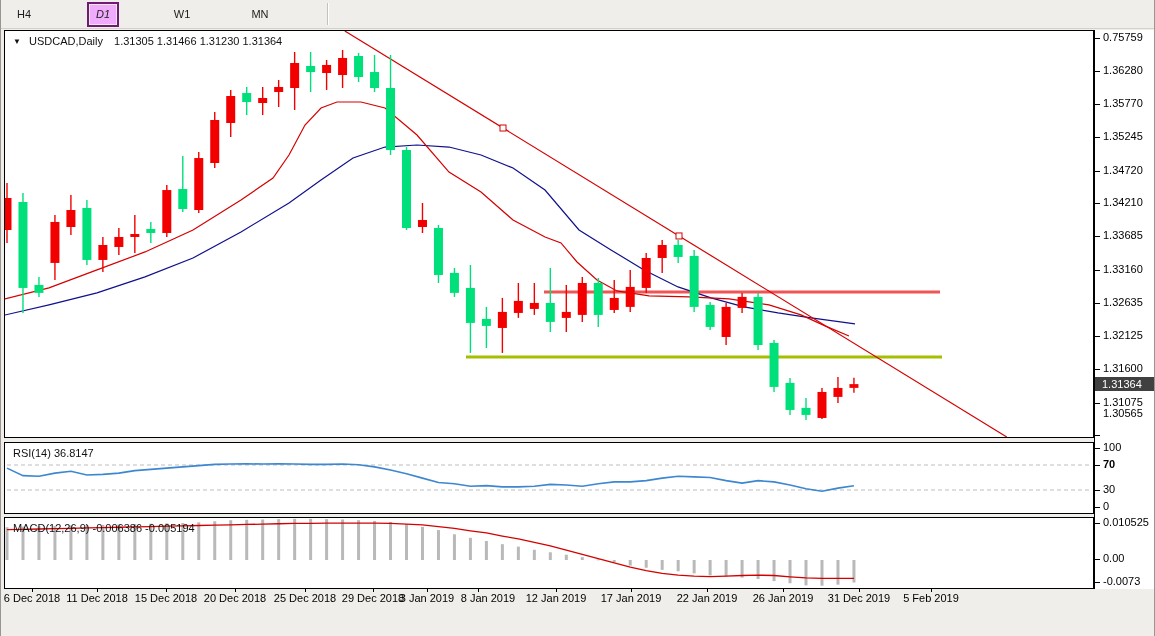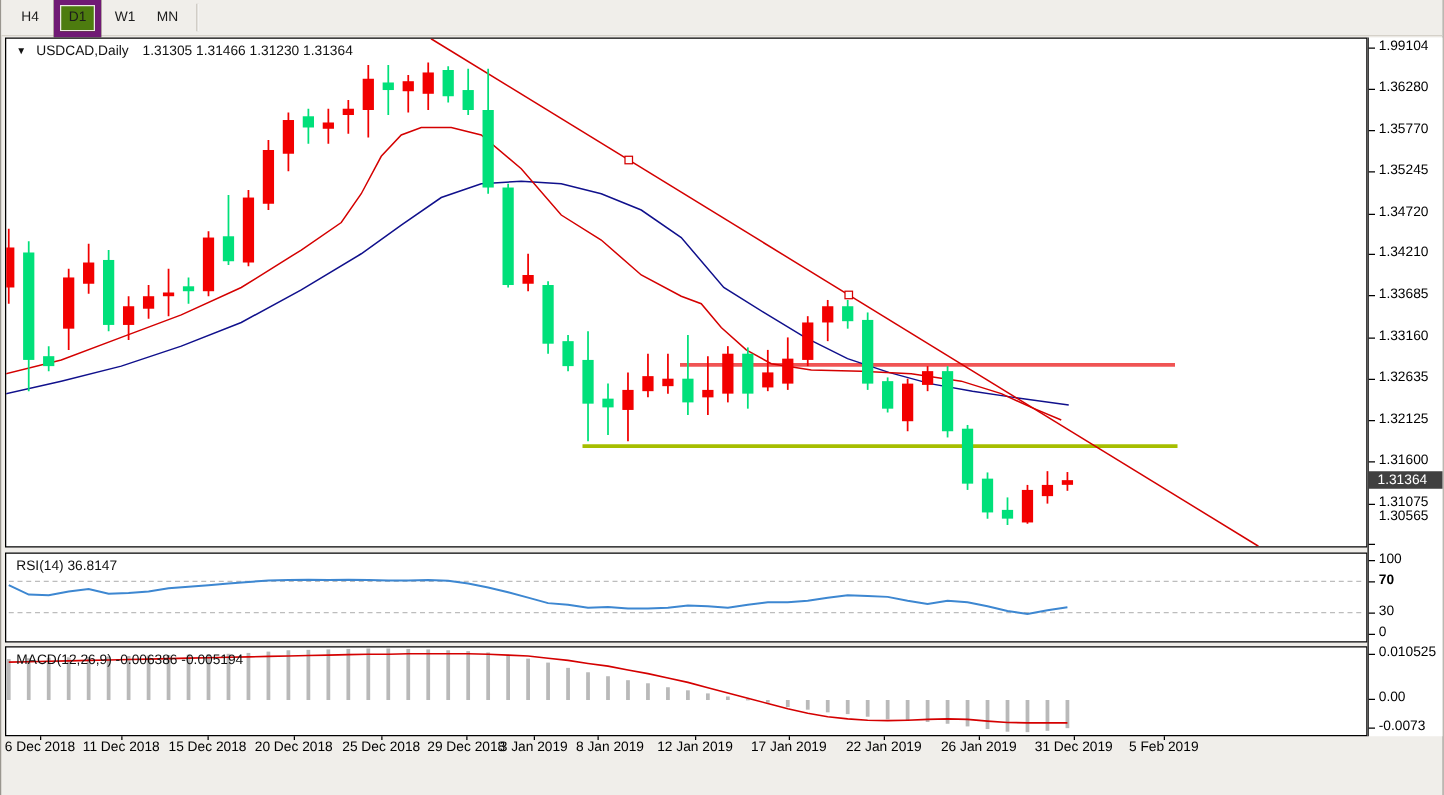--- a/index.html
+++ b/index.html
@@ -1,23 +1,23 @@
 <!DOCTYPE html>
 <html><head>
 <meta charset="utf-8">
 <style>
   html,body{margin:0;padding:0;background:#d8d5cf;font-family:"Liberation Sans",sans-serif;}
   .app{position:relative;width:1155px;height:636px;background:#f0eeea;overflow:hidden;
        border-left:1px solid #9a968f;border-right:1px solid #9a968f;box-sizing:border-box;}
   
   .toolbar{position:absolute;left:0;top:0;width:100%;height:29px;background:#f0eeea;
-           border-bottom:1px solid #d5d1c9;display:flex;align-items:center;padding-left:8px;box-sizing:border-box;}
+           border-bottom:1px solid #d5d1c9;display:flex;align-items:center;padding-left:8px;box-sizing:border-box;gap:44px;}
   .tf-btn{min-width:28px;height:21px;line-height:21px;text-align:center;font-size:11px;color:#1c1c1c;
           margin-right:4px;border:1px solid transparent;}
-  .tf-btn.active{background:#4d7c0f;border:5px solid #701a75;box-shadow:inset 0 0 0 1px #eceae4;}
+  .tf-btn.active{background:#f0abfc;border:2px solid #701a75;box-shadow:inset 0 0 0 1px #eceae4;font-style:italic;}
   .tb-sep{width:1px;height:22px;background:#c6c2ba;border-right:1px solid #ffffff;margin:0 7px 0 4px;}
   
   .panel{position:absolute;background:#ffffff;border:1px solid #000000;box-sizing:border-box;}
   .panel svg{position:absolute;left:0;top:0;}
   .chart-title{position:absolute;left:8px;top:4px;font-size:11px;color:#111;white-space:nowrap;}
   .chart-title .tri{display:inline-block;font-size:8px;vertical-align:1px;margin-right:5px;color:#111;}
   .ind-label{position:absolute;left:8px;top:4px;font-size:11px;color:#111;white-space:nowrap;}
   
   .axis-col{position:absolute;left:1093px;top:30px;width:61px;height:559px;background:#ffffff;
             border-left:1px solid #000;box-sizing:border-box;}
@@ -240,21 +240,21 @@
         <rect x="815.48" y="42" width="3" height="25.704225352112644" fill="#b9b9b9"></rect>
         <rect x="831.46" y="42" width="3" height="24.647887323943678" fill="#b9b9b9"></rect>
         <rect x="847.44" y="42" width="3" height="22.535211267605632" fill="#b9b9b9"></rect>
         <polyline points="2,11.718309859154942 17.98,11.36619718309862 33.96,11.014084507042298 49.94,10.661971830985976 65.92,10.30985915492954 81.9,9.957746478873219 97.88,9.605633802816897 113.86,9.253521126760575 129.84,8.901408450704253 145.82,8.54929577464793 161.8,8.197183098591495 177.78,7.845070422535173 193.76,7.492957746478851 209.74,7.140845070422529 225.72,6.788732394366207 241.70000000000002,6.436619718309885 257.68,6.084507042253563 273.66,5.732394366197241 289.64,5.380281690140805 305.62,5.380281690140805 321.6,5.028169014084483 337.58,5.028169014084483 353.56,5.028169014084483 369.54,5.028169014084483 385.52,5.380281690140805 401.5,6.084507042253563 417.48,6.788732394366207 433.46000000000004,8.54929577464793 449.44,10.30985915492954 465.42,12.774647887323908 481.40000000000003,14.887323943661954 497.38,18.056338028168966 513.36,20.87323943661977 529.34,24.394366197183103 545.32,27.915492957746437 561.3000000000001,32.14084507042253 577.28,36.36619718309862 593.26,40.5915492957746 609.24,44.81690140845069 625.22,49.04225352112678 641.2,52.563380281690115 657.1800000000001,55.380281690140805 673.16,57.14084507042253 689.14,58.197183098591495 705.12,58.54929577464793 721.1,58.197183098591495 737.08,57.49295774647885 753.0600000000001,57.14084507042253 769.04,57.49295774647885 785.02,58.90140845070425 801,59.95774647887322 816.98,60.30985915492954 832.96,60.30985915492954 848.94,60.30985915492954" fill="none" stroke="#d40000" stroke-width="1.3"></polyline>
       </svg>
     <div class="ind-label">MACD(12,26,9) -0.006386 -0.005194</div>
   </div>
 
   <div class="axis-col" id="axis-col">
       <div class="axis-tick" style="top: 8px;"></div>
-      <div class="axis-label" style="top: 1px;">1.99104</div>
+      <div class="axis-label" style="top: 1px;">0.75759</div>
       <div class="axis-tick" style="top: 41.3969px;"></div>
       <div class="axis-label" style="top: 34.3969px;">1.36280</div>
       <div class="axis-tick" style="top: 73.8397px;"></div>
       <div class="axis-label" style="top: 66.8397px;">1.35770</div>
       <div class="axis-tick" style="top: 107.237px;"></div>
       <div class="axis-label" style="top: 100.237px;">1.35245</div>
       <div class="axis-tick" style="top: 140.634px;"></div>
       <div class="axis-label" style="top: 133.634px;">1.34720</div>
       <div class="axis-tick" style="top: 173.076px;"></div>
       <div class="axis-label" style="top: 166.076px;">1.34210</div>

